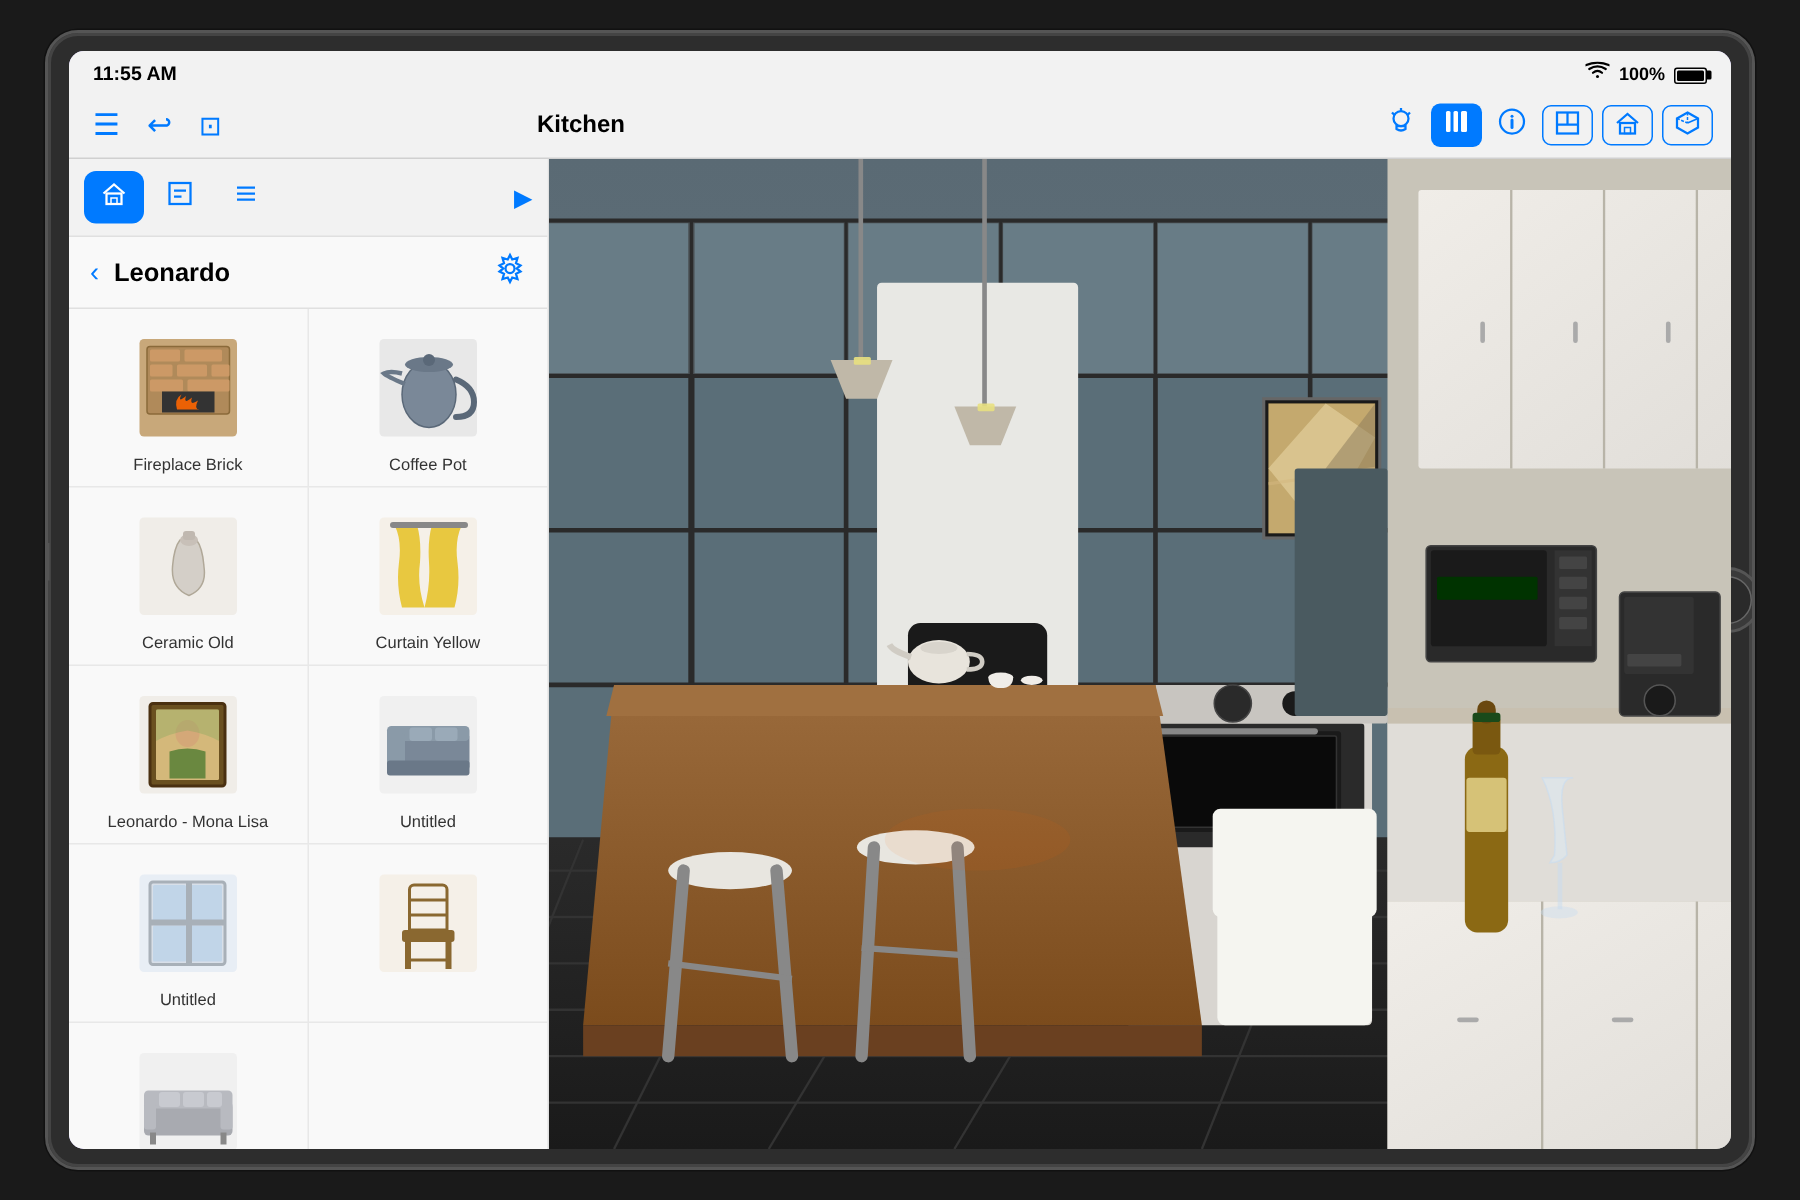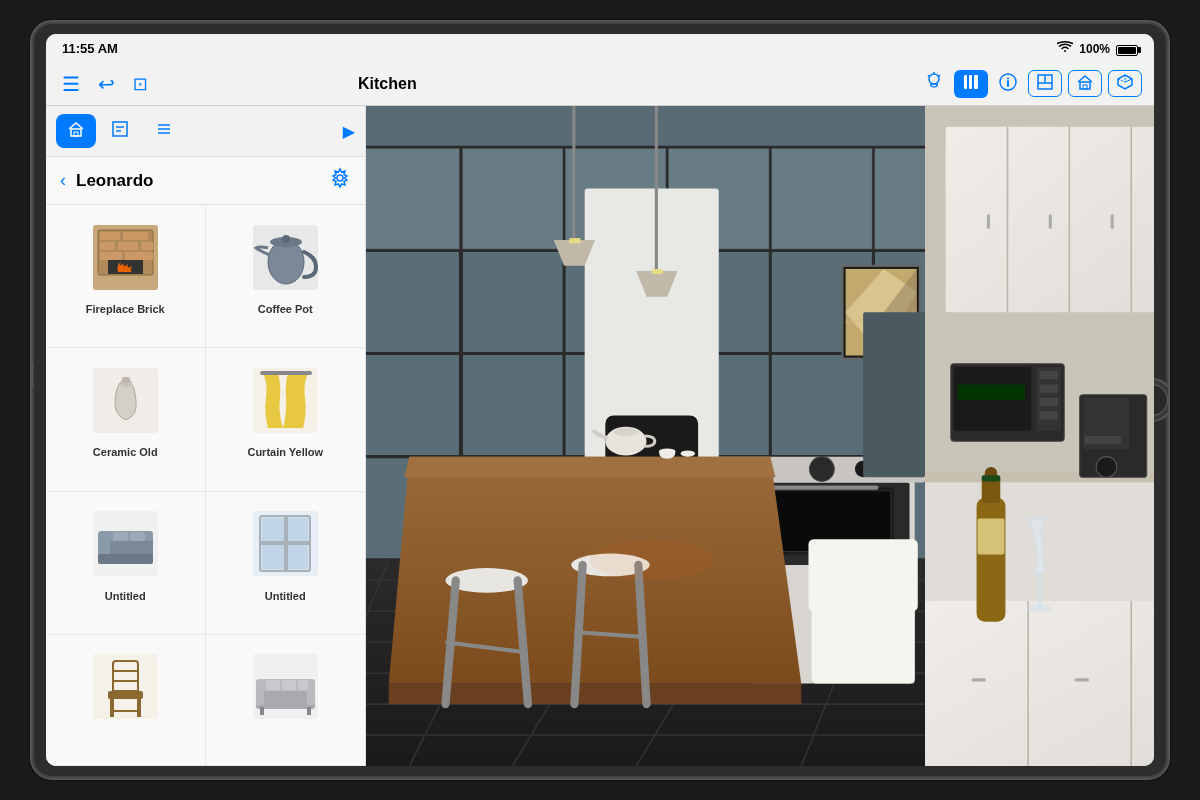--- a/index.html
+++ b/index.html
@@ -202,21 +202,20 @@
       font-size: 18px;
       cursor: pointer;
     }
 
     .sidebar-grid {
       display: grid;
       grid-template-columns: 1fr 1fr;
       gap: 0;
       overflow-y: auto;
       flex: 1;
-      font-weight: bold;
     }
 
     .sidebar-item {
       display: flex;
       flex-direction: column;
       align-items: center;
       padding: 12px 8px 8px;
       border-bottom: 1px solid #e8e8e8;
       border-right: 1px solid #e8e8e8;
       cursor: pointer;
@@ -480,20 +479,37 @@
 
                 <path d="M15 10 Q20 20 18 35 Q16 50 20 65 L35 65 Q30 50 32 35 Q33 20 30 10 Z" fill="#e8c840"></path>
                 <path d="M40 10 Q37 20 38 35 Q39 50 35 65 L55 65 Q59 50 57 35 Q55 20 60 10 Z" fill="#e8c840"></path>
 
                 <rect x="12" y="8" width="52" height="4" rx="2" fill="#888"></rect>
               </svg>
             </div>
             <span class="item-label">Curtain Yellow</span>
           </div>
 
+          <div class="sidebar-item">
+            <div class="item-thumb">
+              <svg class="thumb-svg" viewBox="0 0 75 75">
+                <rect x="5" y="5" width="65" height="65" rx="3" fill="#f0ede8"></rect>
+
+                <rect x="12" y="10" width="50" height="55" rx="2" fill="#6a5020" stroke="#4a3010" stroke-width="2"></rect>
+                <rect x="16" y="14" width="42" height="47" rx="1" fill="#d4b87a"></rect>
+
+                <ellipse cx="37" cy="30" rx="8" ry="9" fill="#d4a878"></ellipse>
+                <path d="M25 42 Q37 38 49 42 L49 60 L25 60 Z" fill="#6a8840"></path>
+
+                <rect x="16" y="14" width="42" height="47" fill="none" stroke="none"></rect>
+                <path d="M16 35 Q25 30 37 28 Q49 30 58 35 L58 14 L16 14 Z" fill="#8aaa60" opacity="0.4"></path>
+              </svg>
+            </div>
+            <span class="item-label">Leonardo - Mona Lisa</span>
+          </div>
 
           <div class="sidebar-item">
             <div class="item-thumb">
               <svg class="thumb-svg" viewBox="0 0 75 75">
                 <rect x="5" y="5" width="65" height="65" rx="3" fill="#f0f0f0"></rect>
 
                 <rect x="10" y="30" width="55" height="25" rx="3" fill="#7a8898"></rect>
                 <rect x="10" y="25" width="55" height="10" rx="3" fill="#8a9aa8"></rect>
                 <rect x="10" y="30" width="12" height="25" rx="2" fill="#8a9aa8"></rect>
                 <rect x="10" y="48" width="55" height="10" rx="2" fill="#6a7888"></rect>

